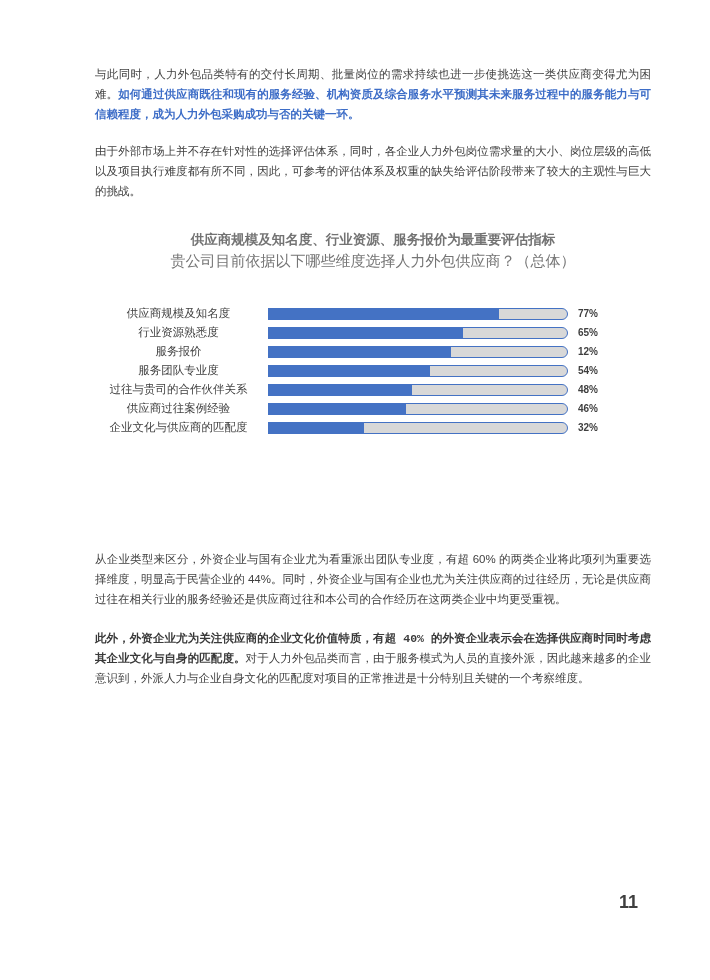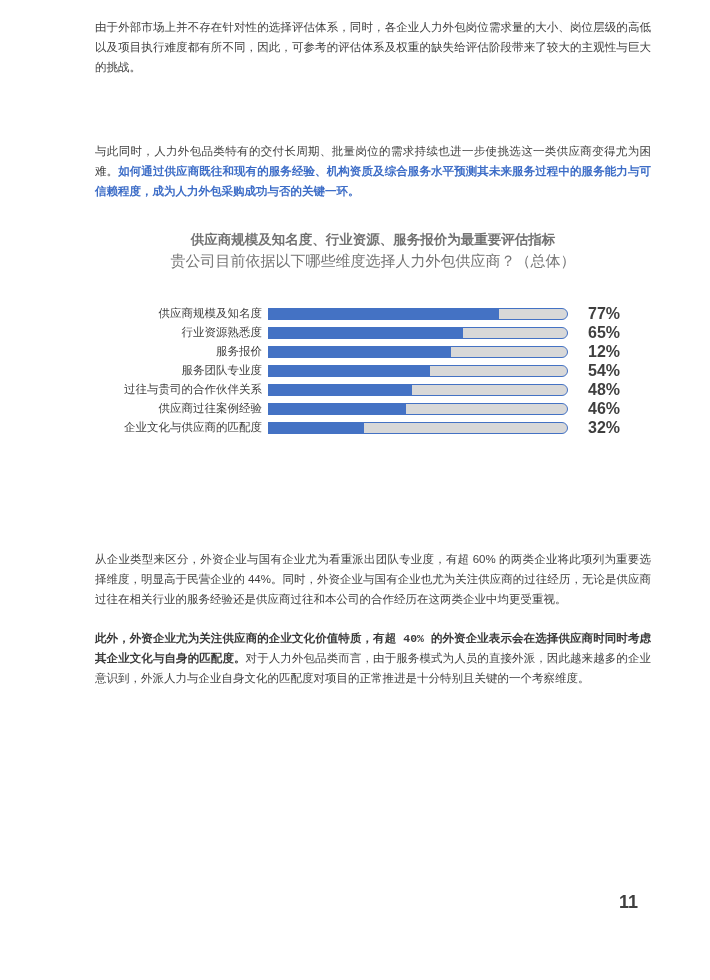--- a/index.html
+++ b/index.html
@@ -31,52 +31,52 @@
     font-size:13.5px; line-height:22px; font-weight:bold;
     color:#737373; text-align:center;
   }
   .chart-subtitle {
     font-size:15px; line-height:20px; color:#757575; text-align:center;
   }
   .chart-rows { margin-top:33px; }
   .crow { display:flex; align-items:center; height:19px; }
   .clabel {
     width:173px; padding-right:6px; flex:none;
-    text-align:right; font-size:11.5px; color:#3f3f3f;
+    text-align:center; font-size:11.5px; color:#3f3f3f;
     white-space:nowrap;
   }
   .ctrack { width:300px; height:12px; position:relative; flex:none; }
   .ctrack-bg {
     position:absolute; left:0; top:0; right:0; bottom:0;
     background:#d8d8d8;
     border:1.4px solid #4472c4;
     border-radius:0 7px 7px 0;
   }
   .cfill {
     position:absolute; left:0; top:0; bottom:0;
     background:#4472c4;
   }
   .cpct {
-    margin-left:20px; font-size:16px; font-weight:bold; color:#3f3f3f;
+    margin-left:10px; font-size:10px; font-weight:bold; color:#3f3f3f;
     white-space:nowrap;
   }
   .page-number {
     position:absolute; top:892px; right:72px;
     font-size:18px; font-weight:bold; color:#3f3f3f;
   }
 </style>
 </head>
 <body>
 
 <div class="page">
   <div class="content">
 
+    <p class="para p1"><span>与此同时，人力外包品类特有的交付长周期、批量岗位的需求持续也进一步使挑选这一类供应商变得尤为困难。</span><span class="hl">如何通过供应商既往和现有的服务经验、机构资质及综合服务水平预测其未来服务过程中的服务能力与可信赖程度，成为人力外包采购成功与否的关键一环。</span></p>
+
     <p class="para p2">由于外部市场上并不存在针对性的选择评估体系，同时，各企业人力外包岗位需求量的大小、岗位层级的高低以及项目执行难度都有所不同，因此，可参考的评估体系及权重的缺失给评估阶段带来了较大的主观性与巨大的挑战。</p>
-
-    <p class="para p1"><span>与此同时，人力外包品类特有的交付长周期、批量岗位的需求持续也进一步使挑选这一类供应商变得尤为困难。</span><span class="hl">如何通过供应商既往和现有的服务经验、机构资质及综合服务水平预测其未来服务过程中的服务能力与可信赖程度，成为人力外包采购成功与否的关键一环。</span></p>
 
 
     <div class="chart">
       <div class="chart-title">供应商规模及知名度、行业资源、服务报价为最重要评估指标</div>
       <div class="chart-subtitle">贵公司目前依据以下哪些维度选择人力外包供应商？（总体）</div>
       <div class="chart-rows">
   <div class="crow">
     <span class="clabel">供应商规模及知名度</span>
     <span class="ctrack">
       <span class="ctrack-bg"></span>

